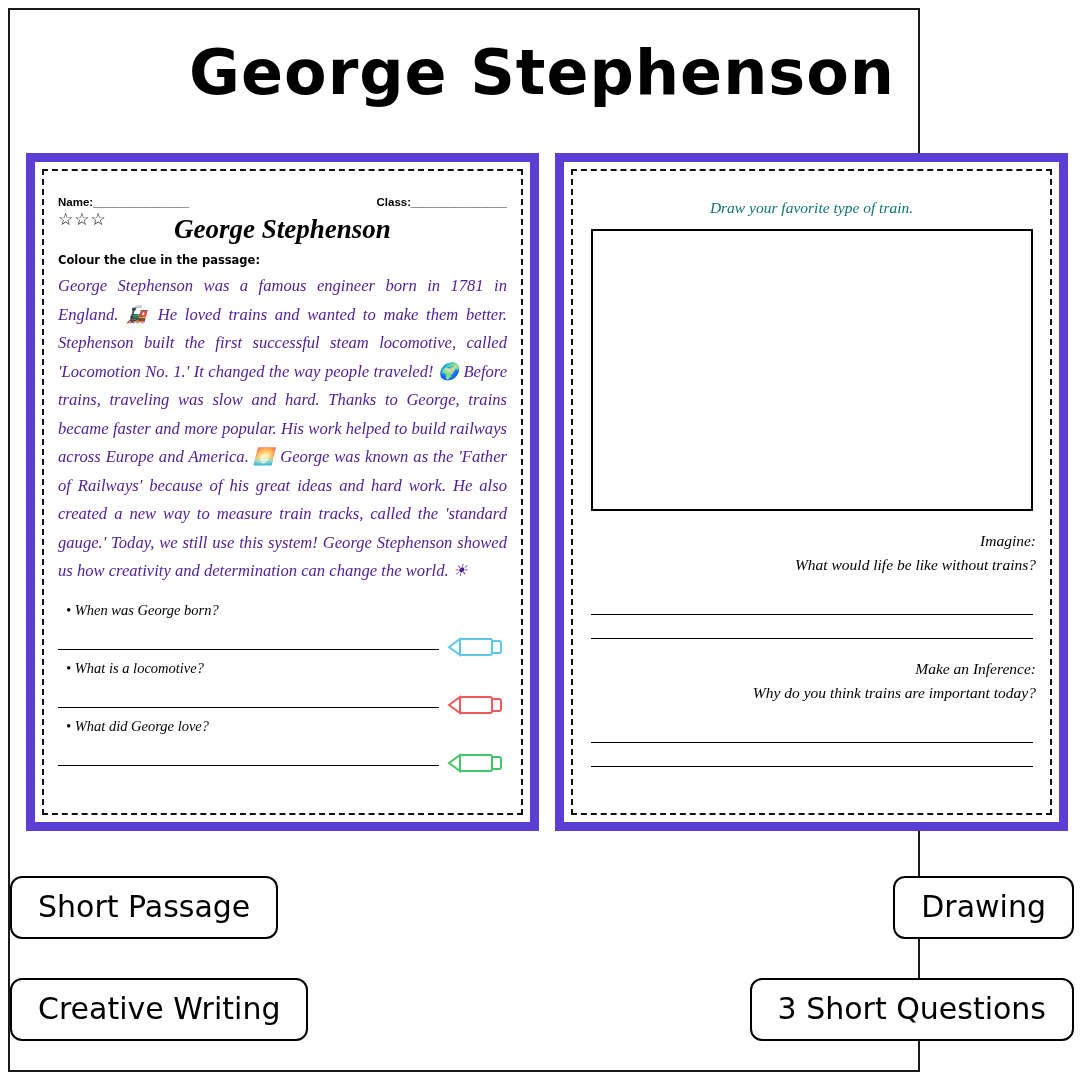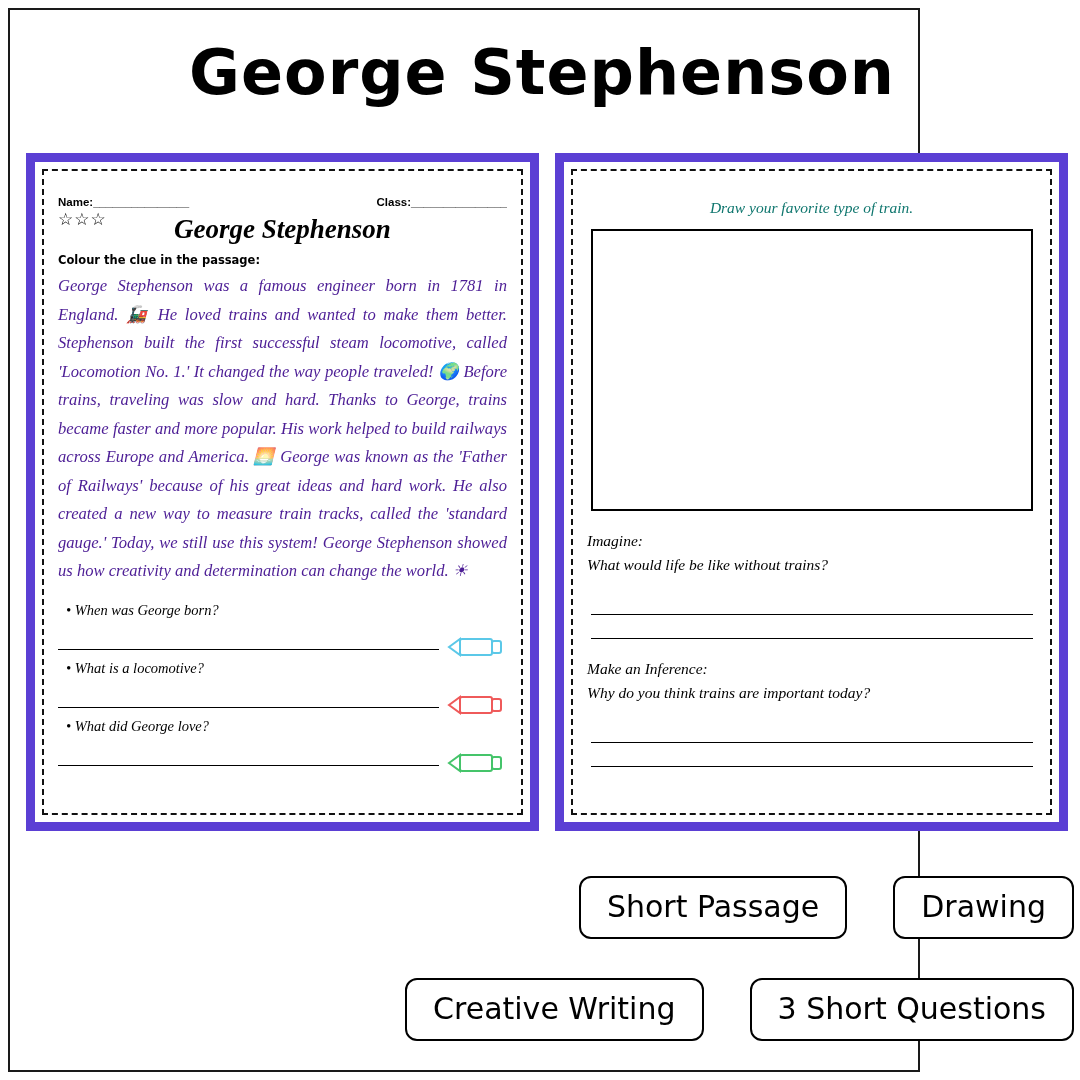--- a/index.html
+++ b/index.html
@@ -117,21 +117,21 @@
     color: #0f766e;
     margin-top: 16px;
   }
   .draw-box {
     margin: 12px auto 0 auto;
     width: 442px; height: 282px;
     border: 2px solid #000;
     background: #fff;
   }
   .section-head {
-    text-align: left;
+    text-align: right;
     font-family: "Liberation Serif", serif;
     font-style: italic;
     font-size: 15.5px;
     color: #000;
     line-height: 1.55;
   }
   .write-lines { margin: 14px auto 0 auto; width: 442px; }
   .write-lines .wl {
     border-bottom: 1.5px solid #000;
     height: 24px;
@@ -143,21 +143,21 @@
     font-size: 5.5px;
     color: #cfc6ee;
     writing-mode: vertical-rl;
     letter-spacing: 0.5px;
   }
 
   
   .tags-row {
     position: absolute;
     left: 0; width: 1064px;
-    display: flex; justify-content: flex-end;
+    display: flex; justify-content: space-between;
     gap: 46px;
   }
   #tags-row-1 { top: 866px; }
   #tags-row-2 { top: 968px; }
   .tag {
     border: 2.5px solid #000;
     border-radius: 12px;
     background: #fff;
     font-family: "DejaVu Sans", sans-serif;
     font-size: 30px;

